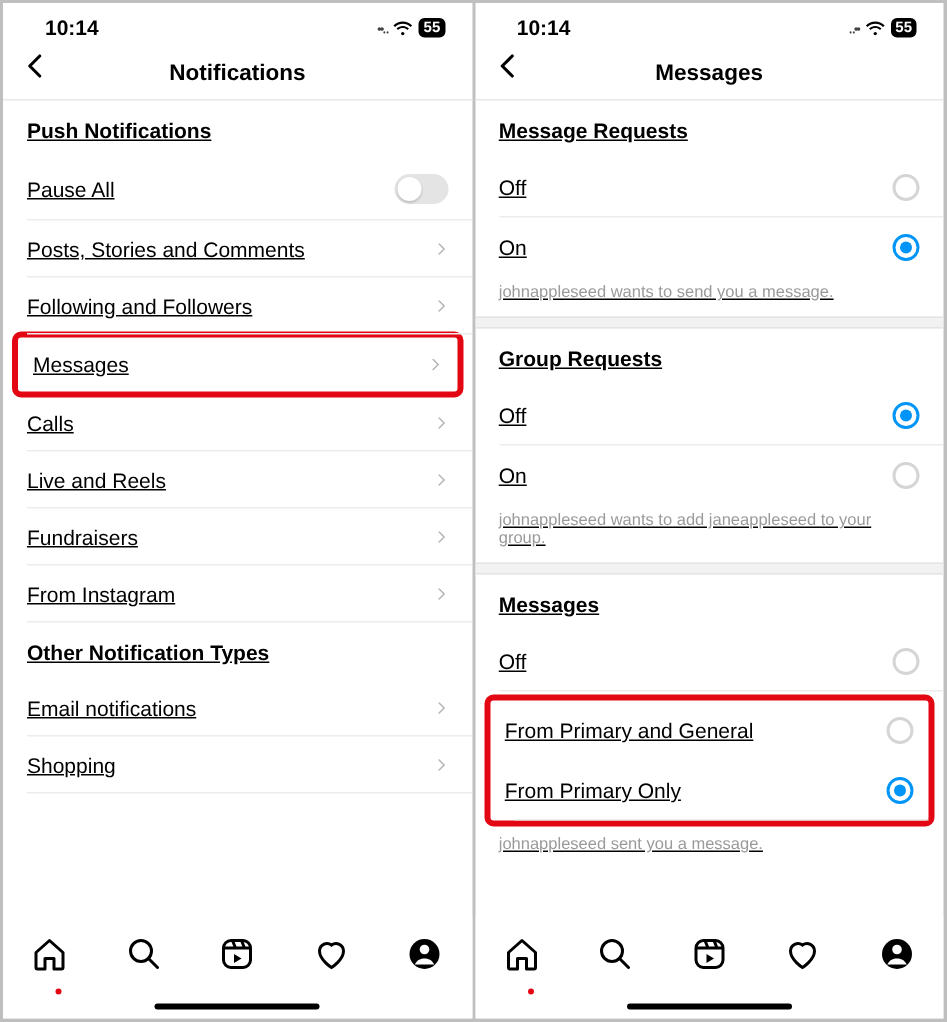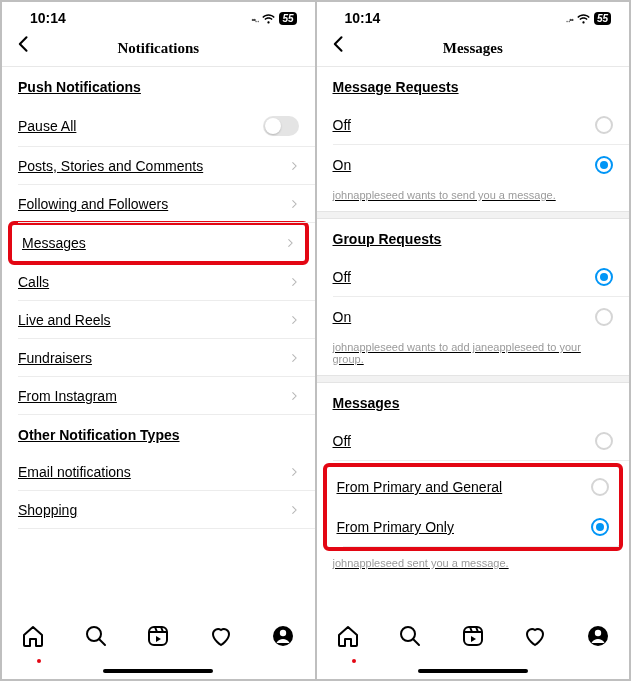--- a/index.html
+++ b/index.html
@@ -3,24 +3,24 @@
 <meta charset="utf-8">
 <style>
   * { box-sizing: border-box; margin: 0; padding: 0; }
   body { font-family: -apple-system, BlinkMacSystemFont, "Segoe UI", Helvetica, Arial, sans-serif; background:#bfbfbf; }
   .frame { width:631px; height:681px; background:#bfbfbf; padding:2px; display:flex; gap:2px; }
   .phone { background:#fff; flex:1; position:relative; display:flex; flex-direction:column; overflow:hidden; }
   .statusbar { display:flex; justify-content:space-between; align-items:center; padding:8px 18px 4px 28px; font-size:14px; font-weight:600; }
   .status-right { display:flex; align-items:center; gap:3px; }
   .signal-dots { font-size:8px; letter-spacing:-1px; color:#444; }
   .wifi-icon svg { width:15px; height:15px; }
-  .batt { display:inline-flex; align-items:center; background:#000; color:#fff; border-radius:4px; padding:1px 3px; font-size:10px; font-weight:700;font-style:italic; }
+  .batt { display:inline-flex; align-items:center; background:#000; color:#fff; border-radius:4px; padding:1px 3px; font-size:10px; font-weight:700; }
   .navbar { display:flex; align-items:center; justify-content:center; position:relative; height:36px; }
   .back { position:absolute; left:12px; top:4px; }
-  .navtitle { font-size:15px; font-weight:600;font-family:Liberation Serif, serif; }
+  .navtitle { font-size:15px; font-weight:600; }
   .divider { height:1px; background:#e8e8e8; }
   .section-header { font-size:14px; font-weight:700; padding:12px 16px 10px 16px; }
   .row { display:flex; align-items:center; justify-content:space-between; padding:11px 16px; font-size:14px; position:relative;text-align:center; }
   .row:after { content:""; position:absolute; left:16px; right:0; bottom:0; height:1px; background:#ececec; }
   .row.noborder:after{ display:none; }
   .chev { color:#b6b6b6; }
   .toggle { width:36px; height:20px; border-radius:10px; background:#e4e4e4; position:relative; }
   .toggle:before { content:""; position:absolute; width:16px; height:16px; background:#fff; border-radius:50%; top:2px; left:2px; box-shadow:0 1px 2px rgba(0,0,0,.2); }
   .hint { font-size:11px; color:#9a9a9a; padding:4px 32px 10px 16px; }
   .radio { width:18px; height:18px; border-radius:50%; border:2px solid #d5d5d5; position:relative; flex:none; }

